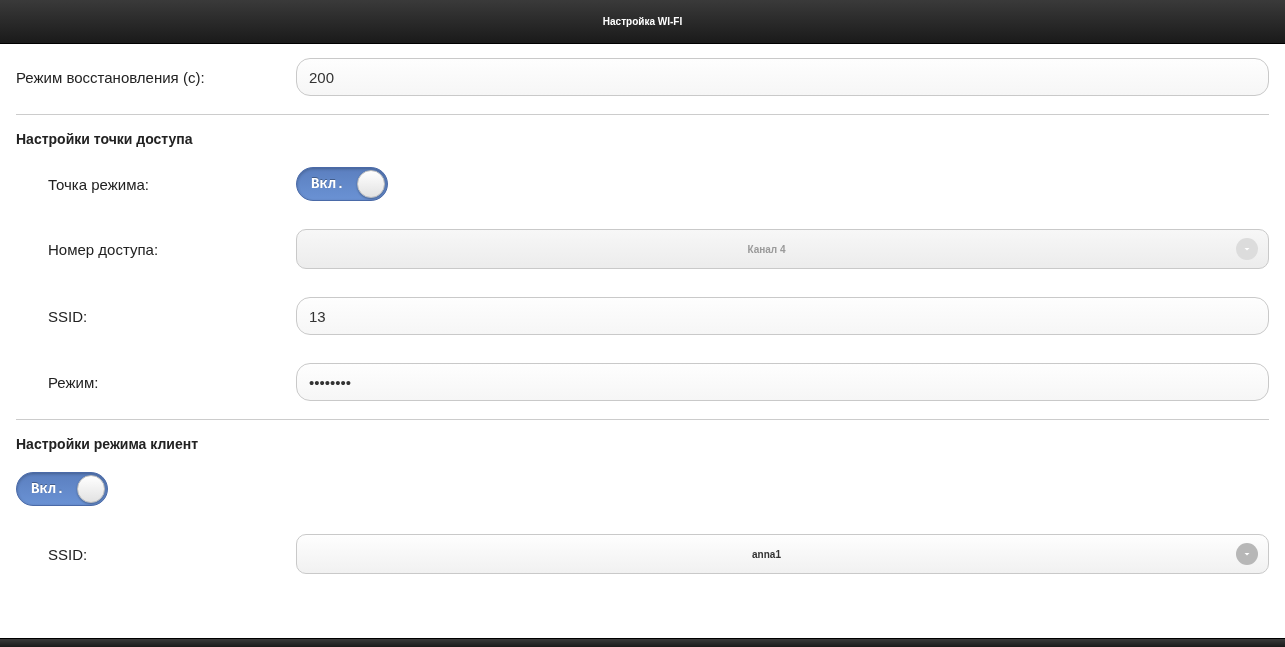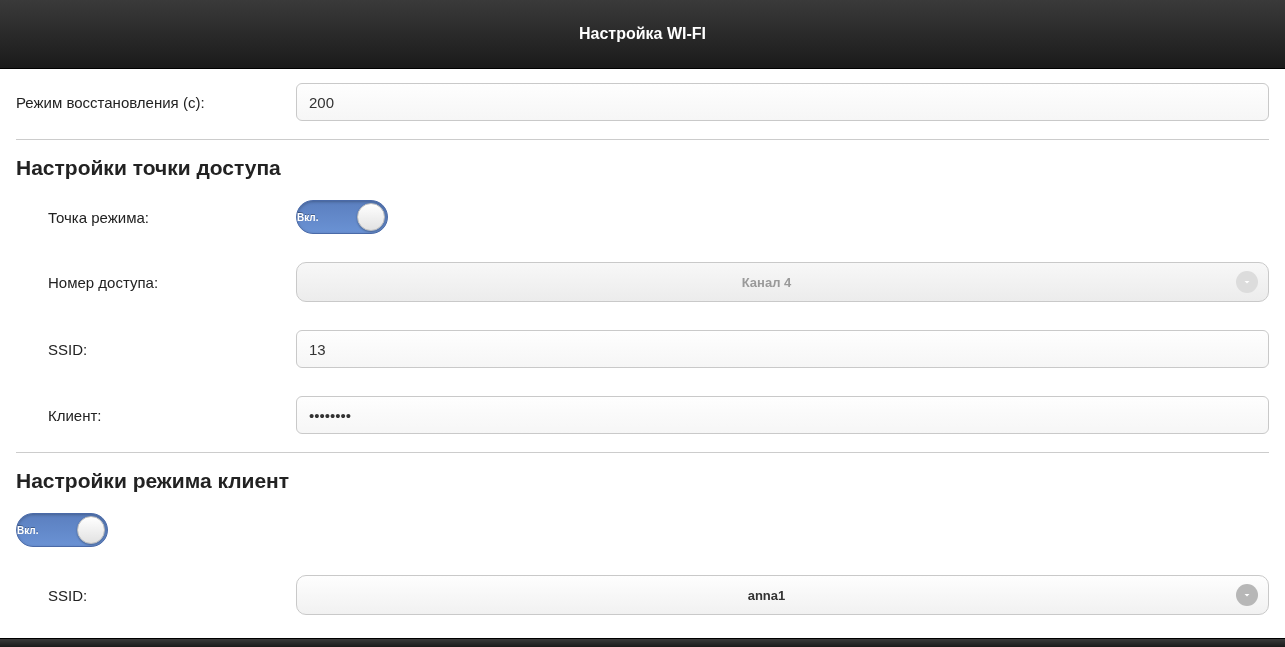--- a/index.html
+++ b/index.html
@@ -3,22 +3,22 @@
 <meta charset="utf-8">
 <style>
   * { box-sizing: border-box; margin: 0; padding: 0; }
   html, body { width: 100%; height: 100%; font-family: Arial, Helvetica, sans-serif; background: #fff; }
   body { display: flex; flex-direction: column; min-height: 647px; }
 
   .header-bar {
     background: linear-gradient(#3a3a3a, #1a1a1a);
     color: #fff;
     text-align: center;
-    padding: 25px 0;
-    font-size: 16px;
+    padding: 16px 0;
+    font-size: 10px;
     font-weight: bold;
     border-bottom: 1px solid #000;
   }
 
   .content {
     flex: 1;
     padding: 0 16px;
   }
 
   .form-row {
@@ -30,51 +30,51 @@
   .form-label {
     width: 280px;
     font-size: 15px;
     color: #222;
     padding-left: 0;
   }
   .form-label.indent { padding-left: 32px; }
   .form-control { flex: 1; }
 
   .section-heading {
-    font-size: 21px;
+    font-size: 14px;
     font-weight: bold;
     color: #222;
     padding: 16px 0 6px 0;
   }
 
   hr.sep {
     border: none;
     border-top: 1px solid #ccc;
     margin: 4px 0 0 0;
   }
 
   .text-input {
     width: 100%;
     height: 38px;
     border: 1px solid #c9c9c9;
-    border-radius: 6px;
+    border-radius: 14px;
     padding: 0 12px;
     font-size: 15px;
     background: linear-gradient(#fefefe, #f6f6f6);
     outline: none;
     color: #333;
   }
 
   .select-box {
     width: 100%;
     height: 40px;
     border: 1px solid #c9c9c9;
     border-radius: 10px;
     padding: 0 44px 0 12px;
-    font-size: 13px;
+    font-size: 10px;
     font-weight: bold;
     background: linear-gradient(#fefefe, #f1f1f1);
     display: flex;
     align-items: center;
     justify-content: center;
     position: relative;
     cursor: pointer;
     color: #333;
   }
   .select-box.disabled {
@@ -101,23 +101,24 @@
     background: linear-gradient(#5b7fbf, #6a92d4);
     border: 1px solid #4a6aa8;
     position: relative;
     cursor: pointer;
     display: flex; align-items: center;
     box-shadow: inset 0 1px 3px rgba(0,0,0,0.25);
   }
   .toggle-label {
     color: #fff;
     font-weight: bold;
-    font-size: 10px;
-    padding-left: 0;
+    font-size: 14px;
+    padding-left: 14px;
     text-shadow: 0 -1px 0 rgba(0,0,0,0.3);
+    font-family: Liberation Mono, monospace;
   }
   .toggle-knob {
     position: absolute;
     right: 2px; top: 2px;
     width: 28px; height: 28px;
     border-radius: 50%;
     background: linear-gradient(#ffffff, #e2e2e2);
     border: 1px solid #bcbcbc;
     box-shadow: 0 1px 2px rgba(0,0,0,0.3);
   }
@@ -174,21 +175,21 @@
 
   <div class="form-row">
     <div class="form-label indent">SSID:</div>
     <div class="form-control">
       <input class="text-input" type="text" value="13" style="">
     </div>
   </div>
 
 
   <div class="form-row">
-    <div class="form-label indent">Клиент:</div>
+    <div class="form-label indent">Режим:</div>
     <div class="form-control">
       <input class="text-input" type="text" value="••••••••" style="">
     </div>
   </div>
 
   <hr class="sep">
 
   <div class="section-heading">Настройки режима клиент</div>
 
   <div class="form-row">

